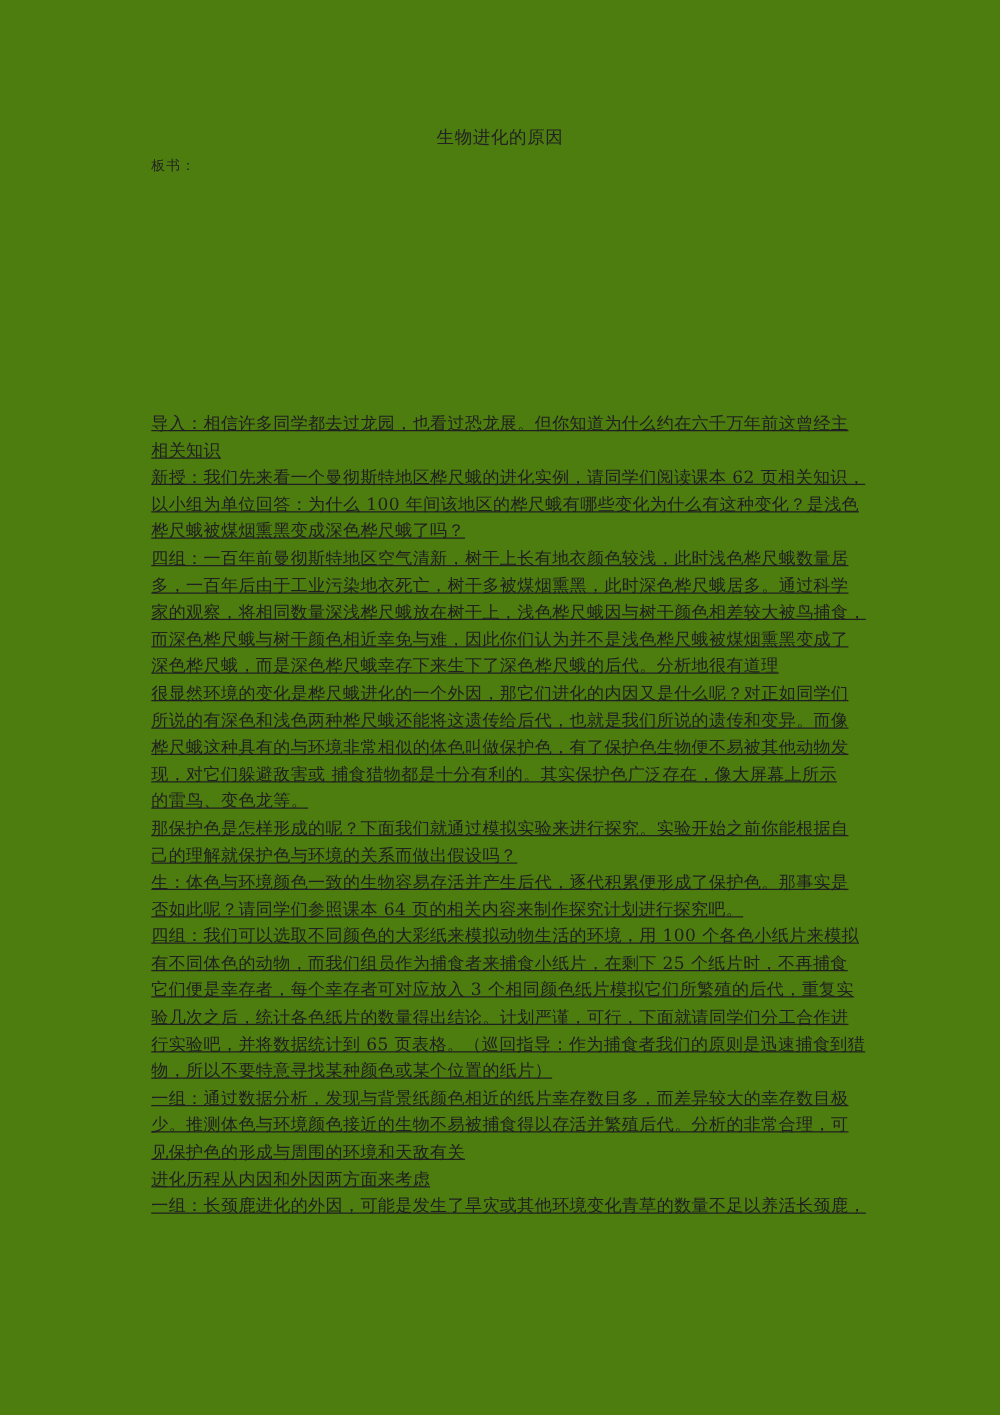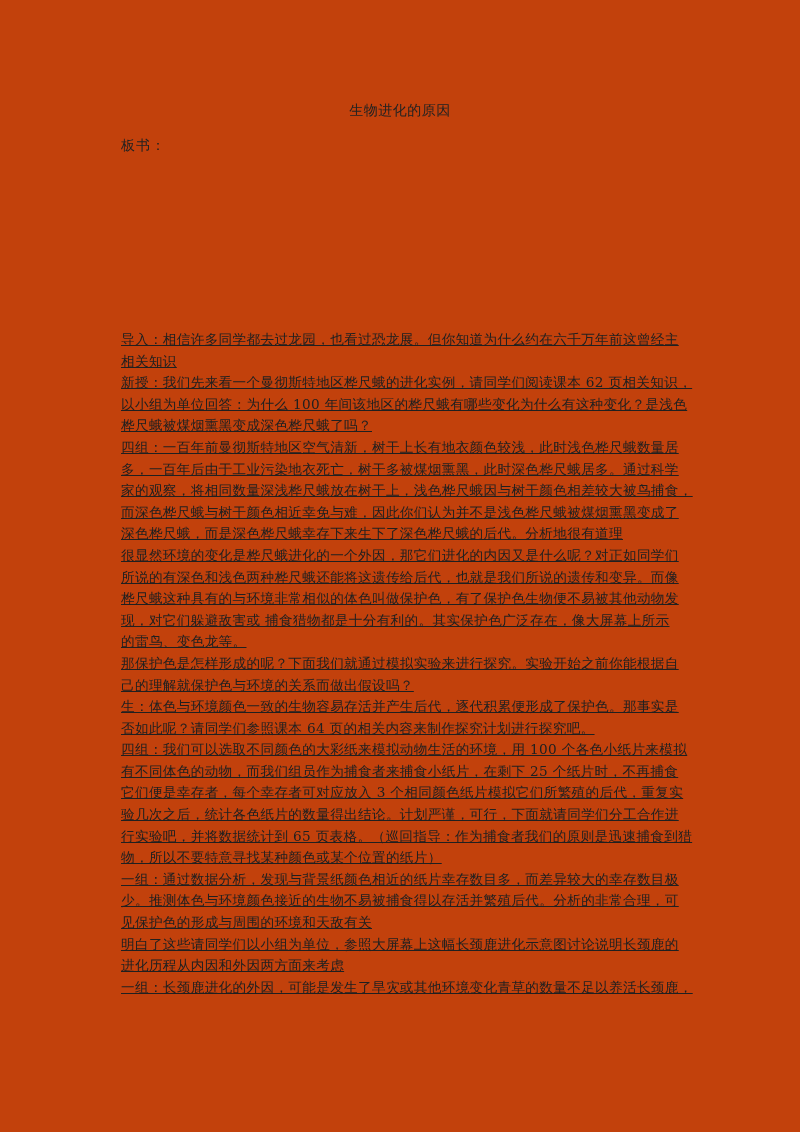--- a/index.html
+++ b/index.html
@@ -14,38 +14,38 @@
       overflow: hidden;
       font-family: "DejaVu Serif", "Liberation Serif", serif;
       color: #1f1f1f;
     }
     .page {
       position: absolute;
       left: 0;
       top: 0;
       width: 800px;
       height: 1132px;
-      background: #c2410c;
+      background: #4d7c0f;
     }
     .title {
       position: absolute;
       left: 0;
       width: 800px;
       top: 101px;
       text-align: center;
       font-size: 14px;
       line-height: 18px;
       letter-spacing: 0.5px;
       color: #222;
     }
     .board {
       position: absolute;
       left: 121px;
-      top: 136px;
-      font-size: 14px;
+      top: 124px;
+      font-size: 11px;
       line-height: 18px;
       letter-spacing: 1px;
       color: #222;
     }
     .body-text {
       position: absolute;
       left: 121px;
       top: 329px;
       width: 570px;
     }
@@ -89,17 +89,16 @@
     <span class="line">否如此呢？请同学们参照课本 64 页的相关内容来制作探究计划进行探究吧。</span>
     <span class="line">四组：我们可以选取不同颜色的大彩纸来模拟动物生活的环境，用 100 个各色小纸片来模拟</span>
     <span class="line">有不同体色的动物，而我们组员作为捕食者来捕食小纸片，在剩下 25 个纸片时，不再捕食</span>
     <span class="line">它们便是幸存者，每个幸存者可对应放入 3 个相同颜色纸片模拟它们所繁殖的后代，重复实</span>
     <span class="line">验几次之后，统计各色纸片的数量得出结论。计划严谨，可行，下面就请同学们分工合作进</span>
     <span class="line">行实验吧，并将数据统计到 65 页表格。（巡回指导：作为捕食者我们的原则是迅速捕食到猎</span>
     <span class="line">物，所以不要特意寻找某种颜色或某个位置的纸片）</span>
     <span class="line">一组：通过数据分析，发现与背景纸颜色相近的纸片幸存数目多，而差异较大的幸存数目极</span>
     <span class="line">少。推测体色与环境颜色接近的生物不易被捕食得以存活并繁殖后代。分析的非常合理，可</span>
     <span class="line">见保护色的形成与周围的环境和天敌有关</span>
-    <span class="line">明白了这些请同学们以小组为单位，参照大屏幕上这幅长颈鹿进化示意图讨论说明长颈鹿的</span>
     <span class="line">进化历程从内因和外因两方面来考虑</span>
     <span class="line">一组：长颈鹿进化的外因，可能是发生了旱灾或其他环境变化青草的数量不足以养活长颈鹿，</span>
   </div>
 </div>
 
 </body></html>

